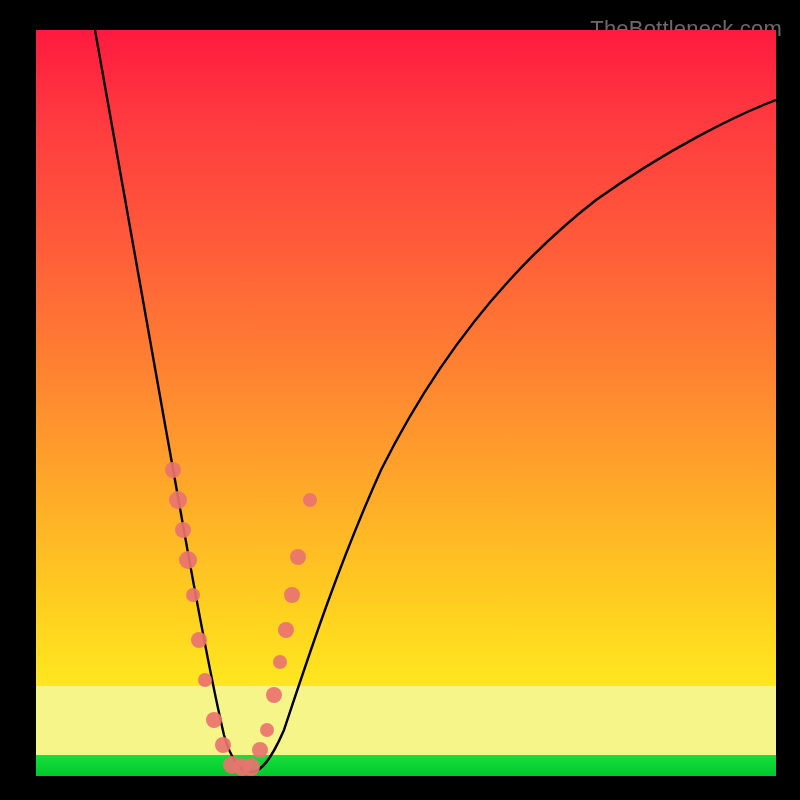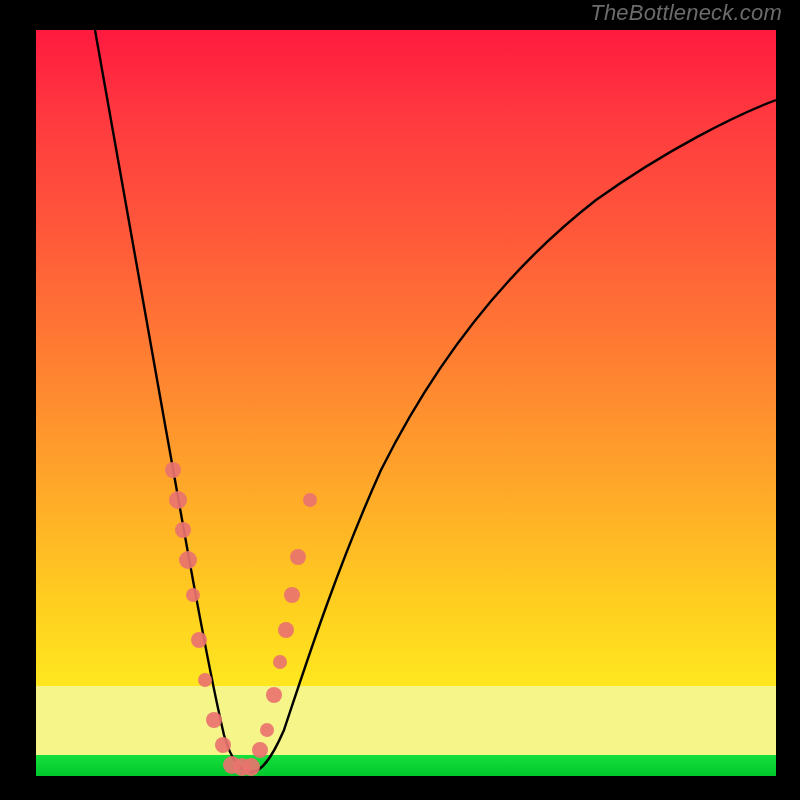--- a/index.html
+++ b/index.html
@@ -36,27 +36,26 @@
         #ff3a3f 12%,
         #ff5a3a 28%,
         #ff7a33 42%,
         #ffa02b 58%,
         #ffd11f 78%,
         #fff020 92%,
         #f5f58a 100%);
   }
   .watermark {
     position: absolute;
-    top: 0;
+    top: 16px;
     right: 18px;
     color: #6b6b6b;
     font-size: 22px;
     letter-spacing: 0.2px;
     user-select: none;
-    font-style: italic;
   }
   svg.overlay {
     position: absolute;
     left: 0;
     top: 0;
     width: 100%;
     height: 100%;
     pointer-events: none;
   }
 </style>

